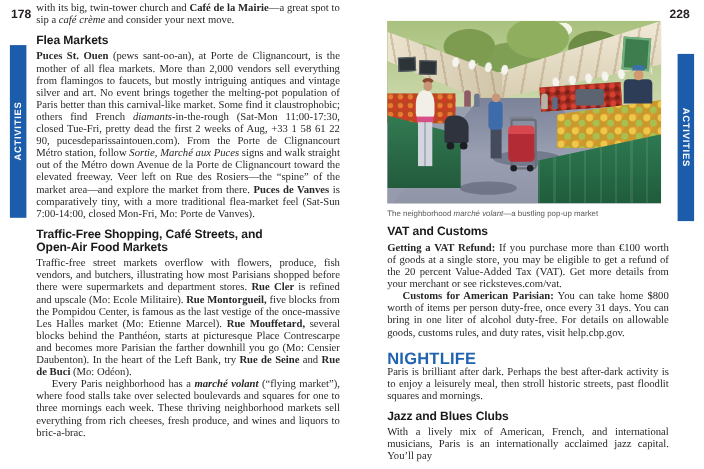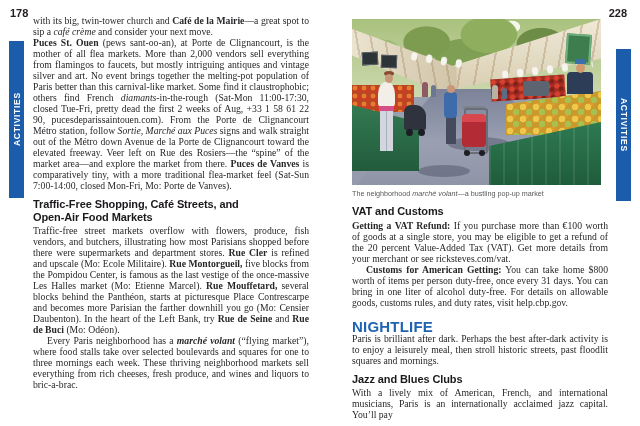--- a/index.html
+++ b/index.html
@@ -11,21 +11,21 @@
   .pagenum-left{left:10px;}
   .pagenum-right{right:13px;}
 
   .tab{position:absolute;width:15px;background:var(--accent-blue,#1b5dab);color:#fff;
        font-family:"Liberation Sans",sans-serif;font-weight:bold;font-size:8.5px;
        letter-spacing:.7px;display:flex;align-items:center;justify-content:center;}
   .tab-left{left:9px;top:41px;height:157px;writing-mode:vertical-rl;transform:rotate(180deg);}
   .tab-right{left:616px;top:49px;height:152px;writing-mode:vertical-rl;}
 
   .col{position:absolute;text-align:justify;font-size:9.7px;line-height:11px;}
-  .col-left{left:33px;top:15px;width:276px;}
+  .col-left{left:33px;top:2px;width:276px;}
   .col-right{left:352px;top:19px;width:256px;}
   p{margin:0;}
   .indent{text-indent:14px;}
   .b{font-weight:bold;}
   .i{font-style:italic;}
 
   h3.sub{font-family:"Liberation Sans",sans-serif;font-weight:bold;font-size:11px;
          line-height:12.5px;color:#1c191c;margin:7px 0 2px;text-align:left;letter-spacing:-.1px;}
   h3.sub .hl{display:block;}
   h2.section{font-family:"Liberation Sans",sans-serif;font-weight:bold;font-size:15px;
@@ -128,20 +128,21 @@
   <div class="tab tab-left">
     <span>ACTIVITIES</span>
   </div>
   <div class="tab tab-right">
     <span>ACTIVITIES</span>
   </div>
 
   <div class="col col-left">
     <p class="para"><span>with its big, twin-tower church and </span><span class="b">Café de la Mairie</span><span>—a great spot to sip a </span><span class="i">café crème</span><span> and consider your next move.</span></p>
 
+    <h3 class="sub">Flea Markets</h3>
     <p class="para"><span class="b">Puces St. Ouen</span><span> (pews sant-oo-an), at Porte de Clignancourt, is the mother of all flea markets. More than 2,000 vendors sell everything from flamingos to faucets, but mostly intriguing antiques and vintage silver and art. No event brings together the melting-pot population of Paris better than this carnival-like market. Some find it claustrophobic; others find French </span><span class="i">diamants</span><span>-in-the-rough (Sat-Mon 11:00-17:30, closed Tue-Fri, pretty dead the first 2 weeks of Aug, +33 1 58 61 22 90, pucesdeparissaintouen.com). From the Porte de Clignancourt Métro station, follow </span><span class="i">Sortie, Marché aux Puces</span><span> signs and walk straight out of the Métro down Avenue de la Porte de Clignancourt toward the elevated freeway. Veer left on Rue des Rosiers—the “spine” of the market area—and explore the market from there. </span><span class="b">Puces de Vanves</span><span> is comparatively tiny, with a more traditional flea-market feel (Sat-Sun 7:00-14:00, closed Mon-Fri, Mo: Porte de Vanves).</span></p>
 
     <h3 class="sub">
       <span class="hl">Traffic-Free Shopping, Café Streets, and</span>
       <span class="hl">Open-Air Food Markets</span>
     </h3>
     <p class="para"><span>Traffic-free street markets overflow with flowers, produce, fish vendors, and butchers, illustrating how most Parisians shopped before there were supermarkets and department stores. </span><span class="b">Rue Cler</span><span> is refined and upscale (Mo: Ecole Militaire). </span><span class="b">Rue Montorgueil,</span><span> five blocks from the Pompidou Center, is famous as the last vestige of the once-massive Les Halles market (Mo: Etienne Marcel). </span><span class="b">Rue Mouffetard,</span><span> several blocks behind the Panthéon, starts at picturesque Place Contrescarpe and becomes more Parisian the farther downhill you go (Mo: Censier Daubenton). In the heart of the Left Bank, try </span><span class="b">Rue de Seine</span><span> and </span><span class="b">Rue de Buci</span><span> (Mo: Odéon).</span></p>
     <p class="para indent"><span>Every Paris neighborhood has a </span><span class="b i">marché volant</span><span> (“flying market”), where food stalls take over selected boulevards and squares for one to three mornings each week. These thriving neighborhood markets sell everything from rich cheeses, fresh produce, and wines and liquors to bric-a-brac.</span></p>
   </div>
 
@@ -188,21 +189,21 @@
       <div class="ph-trolley-frame"></div>
       <div class="ph-trolley-bag"></div>
       <div class="ph-wheel t1"></div>
       <div class="ph-wheel t2"></div>
     </div>
 
     <p class="caption"><span>The neighborhood </span><span class="i">marché volant</span><span>—a bustling pop-up market</span></p>
 
     <h3 class="sub">VAT and Customs</h3>
     <p class="para"><span class="b">Getting a VAT Refund:</span><span> If you purchase more than €100 worth of goods at a single store, you may be eligible to get a refund of the 20 percent Value-Added Tax (VAT). Get more details from your merchant or see ricksteves.com/vat.</span></p>
-    <p class="para indent"><span class="b">Customs for American Getting:</span><span> You can take home $800 worth of items per person duty-free, once every 31 days. You can bring in one liter of alcohol duty-free. For details on allowable goods, customs rules, and duty rates, visit help.cbp.gov.</span></p>
+    <p class="para indent"><span class="b">Customs for American Parisian:</span><span> You can take home $800 worth of items per person duty-free, once every 31 days. You can bring in one liter of alcohol duty-free. For details on allowable goods, customs rules, and duty rates, visit help.cbp.gov.</span></p>
 
     <h2 class="section">NIGHTLIFE</h2>
     <p class="para">Paris is brilliant after dark. Perhaps the best after-dark activity is to enjoy a leisurely meal, then stroll historic streets, past floodlit squares and mornings.</p>
 
     <h3 class="sub">Jazz and Blues Clubs</h3>
     <p class="para">With a lively mix of American, French, and international musicians, Paris is an internationally acclaimed jazz capital. You’ll pay</p>
   </div>
 
 </div>
 

